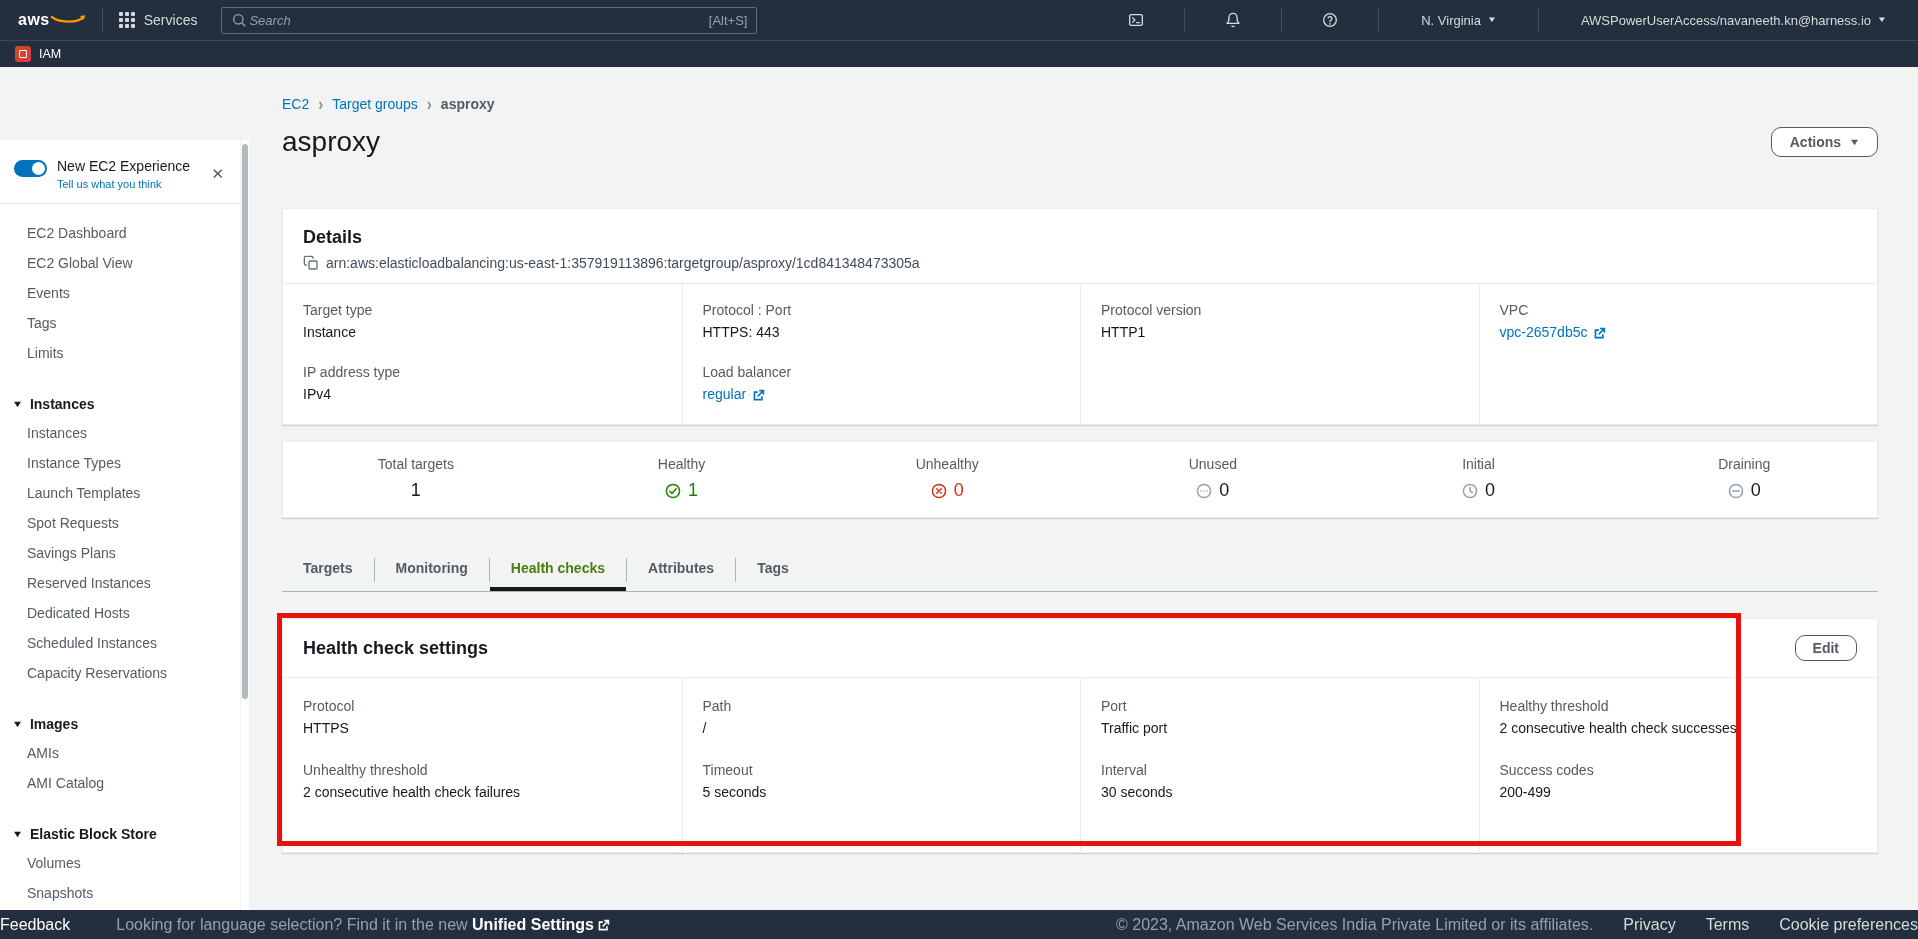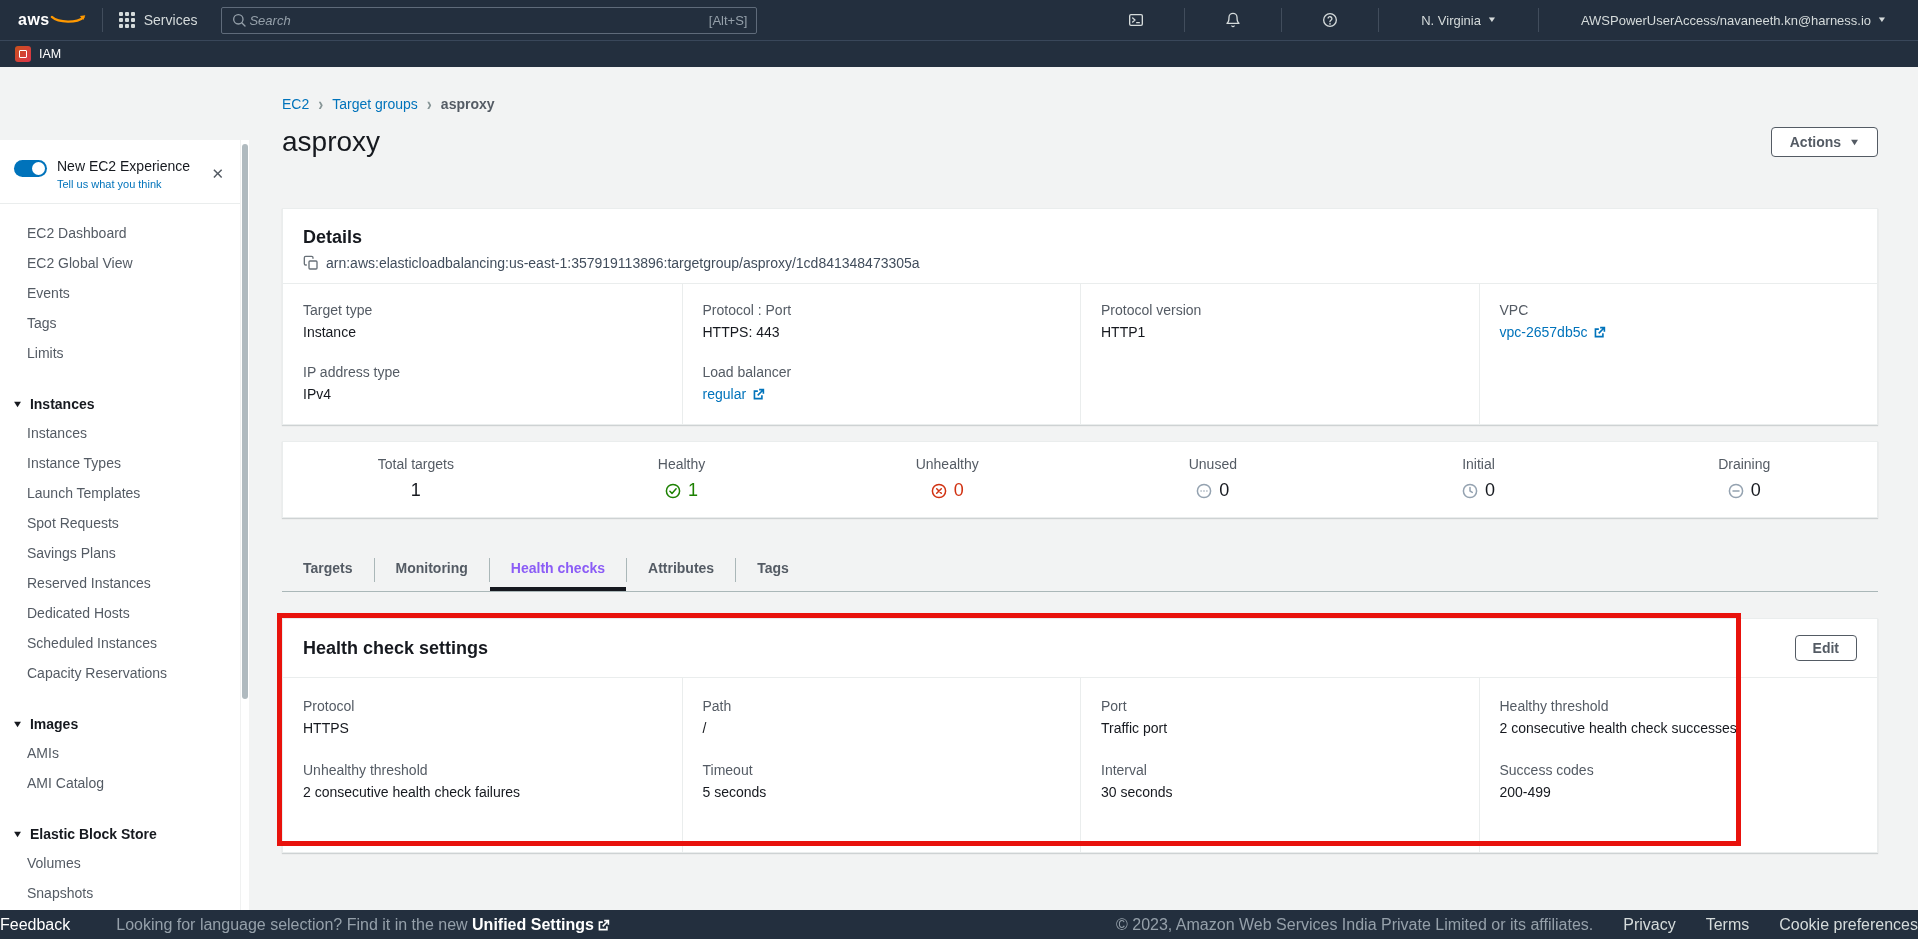--- a/index.html
+++ b/index.html
@@ -51,57 +51,57 @@
 .sb-item{display:block;padding:7px 0 7px 27px;font-size:14px;color:#545b64;cursor:pointer;text-decoration:none;line-height:16px}
 
 
 .content{flex:1;padding:28px 40px 0 33px;min-width:0}
 .breadcrumb{display:flex;align-items:center;gap:9px;font-size:14px}
 .bc-link{color:#0073bb;cursor:pointer}
 .bc-sep{color:#879596;font-size:15px;font-weight:700;transform:scaleY(1.2)}
 .bc-cur{color:#545b64;font-weight:700}
 .titlerow{margin-top:14px;display:flex;justify-content:space-between;align-items:center}
 .page-title{font-size:28px;font-weight:500;color:#16191f}
-.btn{background:#fff;border:1px solid #545b64;border-radius:4px;font-weight:700;color:#545b64;font-size:14px;padding:6px 18px;display:inline-flex;align-items:center;gap:9px;cursor:pointer;font-family:inherit}
+.btn{background:#fff;border:1px solid #545b64;border-radius:10px;font-weight:700;color:#545b64;font-size:14px;padding:6px 18px;display:inline-flex;align-items:center;gap:9px;cursor:pointer;font-family:inherit}
 .btn .caret{font-size:9px}
 
 .card{background:#fff;border:1px solid #eaeded;box-shadow:0 1px 1px rgba(0,28,36,.15)}
 .card-head{padding:18px 20px 12px}
 .card-title{font-size:18px;font-weight:700;color:#16191f}
 .arnrow{margin-top:7px;display:flex;align-items:center;gap:7px;color:#414d5c;font-size:14px}
 .arnrow .i{color:#687078;cursor:pointer}
 .head-rule{border-bottom:1px solid #eaeded}
 
 .fgrid{display:grid;grid-template-columns:1fr 1fr 1fr 1fr}
 .fcol{padding:18px 20px 22px;border-left:1px solid #eaeded}
 .fcol:first-child{border-left:none}
 .field{margin-bottom:24px}
 .field:last-child{margin-bottom:0}
 .flabel{color:#545b64;font-size:14px;margin-bottom:6px}
 .fval{color:#16191f;font-size:14px}
-.fvalrow{display:flex;align-items:center;gap:6px}
+.fvalrow{display:flex;align-items:flex-end;gap:6px}
 a.link{color:#0073bb;cursor:pointer;text-decoration:none;font-size:14px}
 .ext{color:#0073bb}
 
 .details-card{margin-top:50px}
 .stats-card{margin-top:16px}
 .stats{display:flex;padding:14px 0 16px}
 .stat{flex:1;text-align:center}
 .stat-label{color:#545b64;font-size:14px;margin-bottom:8px}
 .stat-value{font-size:18px;display:flex;align-items:center;justify-content:center;gap:7px;color:#16191f}
 .stat-value.green span.num{color:#1d8102}
 .stat-value.red span.num{color:#d13212}
 .stat-icon{display:inline-flex}
 .stat-icon.green{color:#1d8102}
 .stat-icon.red{color:#d13212}
 .stat-icon.gray{color:#94a2b0}
 
 .tabs{margin-top:30px;display:flex;align-items:center;border-bottom:1px solid #aab7b8;height:44px}
 .tab{padding:0 21px;font-weight:700;font-size:14px;color:#545b64;height:100%;display:flex;align-items:center;border-bottom:4px solid transparent;cursor:pointer}
-.tab.active{color:#8b5cf6;border-bottom-color:#16191f}
+.tab.active{color:#4d7c0f;border-bottom-color:#16191f}
 .tab-sep{width:1px;height:24px;background:#aab7b8}
 
 .health-wrap{position:relative;margin-top:26px}
 .hc-head{display:flex;justify-content:space-between;align-items:center;padding:16px 20px;border-bottom:1px solid #eaeded}
 .hc-head .btn{padding:4px 17px}
 .health-card .fcol{padding:20px 20px 26px}
 .health-card .field{margin-bottom:26px}
 .red-box{position:absolute;left:-5px;top:-5px;width:1464px;height:calc(100% - 2px);border:5px solid #e8120c;pointer-events:none;z-index:5}
 
 

